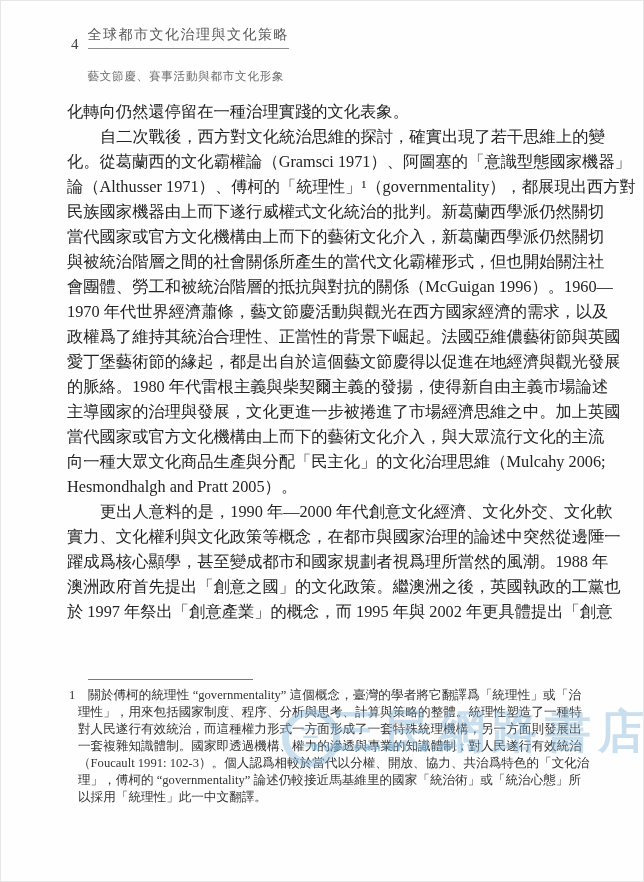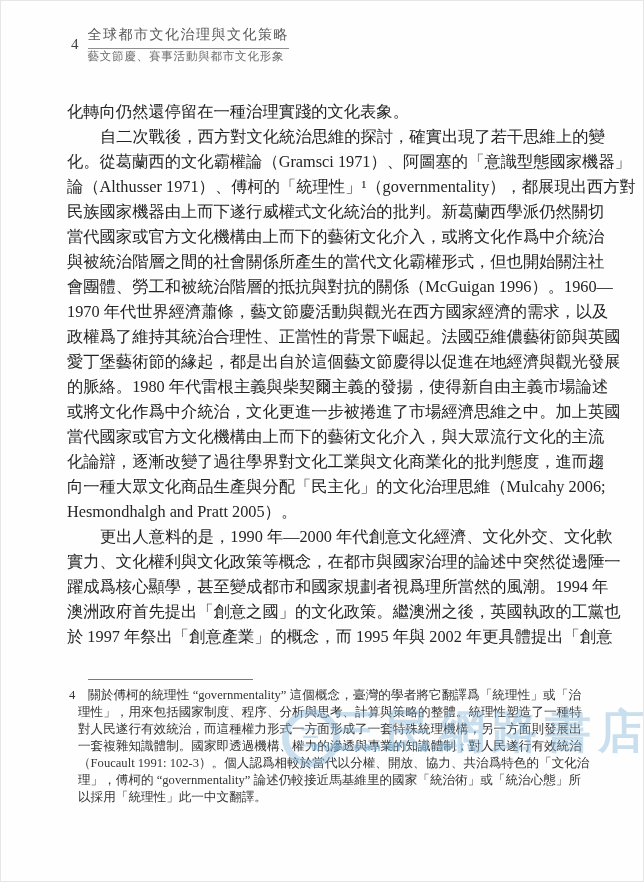--- a/index.html
+++ b/index.html
@@ -15,21 +15,21 @@
   }
 
   
   .header { position: absolute; top: 24px; left: 70px; display: flex; align-items: flex-start; }
   .page-num { font-size: 15px; color: #3f3f3f; margin-top: 11px; }
   .header-titles { margin-left: 9px; }
   .header-title {
     font-size: 14px; color: #5a5a5a; letter-spacing: 1.5px;
     padding-bottom: 4px; border-bottom: 1px solid #8f8f8f; display: inline-block;
   }
-  .header-subtitle { font-size: 11.5px; color: #6b6b6b; letter-spacing: 0.8px; margin-top: 0; }
+  .header-subtitle { font-size: 11.5px; color: #6b6b6b; letter-spacing: 0.8px; margin-top: 20px; }
 
   
   .text-block { position: absolute; left: 66px; top: 98px; width: 514px; }
   .bline {
     height: 25px; line-height: 25px; font-size: 16.3px; color: #242424;
     text-align: justify; text-align-last: justify; white-space: nowrap;
   }
   .bline.short { text-align-last: left; }
   .bline.indent { text-indent: 33px; }
 
@@ -73,42 +73,41 @@
       <div class="header-subtitle">藝文節慶、賽事活動與都市文化形象</div>
     </div>
   </div>
 
   <div class="text-block">
     <div class="bline short">化轉向仍然還停留在一種治理實踐的文化表象。</div>
     <div class="bline indent">自二次戰後，西方對文化統治思維的探討，確實出現了若干思維上的變</div>
     <div class="bline">化。從葛蘭西的文化霸權論（Gramsci 1971）、阿圖塞的「意識型態國家機器」</div>
     <div class="bline">論（Althusser 1971）、傅柯的「統理性」¹（governmentality），都展現出西方對</div>
     <div class="bline">民族國家機器由上而下遂行威權式文化統治的批判。新葛蘭西學派仍然關切</div>
-    <div class="bline">當代國家或官方文化機構由上而下的藝術文化介入，或將文化作爲中介統治</div>
+    <div class="bline">當代國家或官方文化機構由上而下的藝術文化介入，新葛蘭西學派仍然關切</div>
     <div class="bline">與被統治階層之間的社會關係所產生的當代文化霸權形式，但也開始關注社</div>
     <div class="bline">會團體、勞工和被統治階層的抵抗與對抗的關係（McGuigan 1996）。1960—</div>
     <div class="bline">1970 年代世界經濟蕭條，藝文節慶活動與觀光在西方國家經濟的需求，以及</div>
     <div class="bline">政權爲了維持其統治合理性、正當性的背景下崛起。法國亞維儂藝術節與英國</div>
     <div class="bline">愛丁堡藝術節的緣起，都是出自於這個藝文節慶得以促進在地經濟與觀光發展</div>
     <div class="bline">的脈絡。1980 年代雷根主義與柴契爾主義的發揚，使得新自由主義市場論述</div>
-    <div class="bline">或將文化作爲中介統治，文化更進一步被捲進了市場經濟思維之中。加上英國</div>
+    <div class="bline">主導國家的治理與發展，文化更進一步被捲進了市場經濟思維之中。加上英國</div>
     <div class="bline">當代國家或官方文化機構由上而下的藝術文化介入，與大眾流行文化的主流</div>
-    <div class="bline">化論辯，逐漸改變了過往學界對文化工業與文化商業化的批判態度，進而趨</div>
     <div class="bline">向一種大眾文化商品生產與分配「民主化」的文化治理思維（Mulcahy 2006;</div>
     <div class="bline short">Hesmondhalgh and Pratt 2005）。</div>
     <div class="bline indent">更出人意料的是，1990 年—2000 年代創意文化經濟、文化外交、文化軟</div>
     <div class="bline">實力、文化權利與文化政策等概念，在都市與國家治理的論述中突然從邊陲一</div>
-    <div class="bline">躍成爲核心顯學，甚至變成都市和國家規劃者視爲理所當然的風潮。1994 年</div>
+    <div class="bline">躍成爲核心顯學，甚至變成都市和國家規劃者視爲理所當然的風潮。1988 年</div>
     <div class="bline">澳洲政府首先提出「創意之國」的文化政策。繼澳洲之後，英國執政的工黨也</div>
     <div class="bline">於 1997 年祭出「創意產業」的概念，而 1995 年與 2002 年更具體提出「創意</div>
   </div>
 
   <div class="fn-rule"></div>
   <div class="fn-block">
-    <div class="fline">4　關於傅柯的統理性 “governmentality” 這個概念，臺灣的學者將它翻譯爲「統理性」或「治</div>
+    <div class="fline">1　關於傅柯的統理性 “governmentality” 這個概念，臺灣的學者將它翻譯爲「統理性」或「治</div>
     <div class="fline fn-cont">理性」，用來包括國家制度、程序、分析與思考、計算與策略的整體。統理性塑造了一種特</div>
     <div class="fline fn-cont">對人民遂行有效統治，而這種權力形式一方面形成了一套特殊統理機構，另一方面則發展出</div>
     <div class="fline fn-cont">一套複雜知識體制。國家即透過機構、權力的滲透與專業的知識體制，對人民遂行有效統治</div>
     <div class="fline fn-cont">（Foucault 1991: 102-3）。個人認爲相較於當代以分權、開放、協力、共治爲特色的「文化治</div>
     <div class="fline fn-cont">理」，傅柯的 “governmentality” 論述仍較接近馬基維里的國家「統治術」或「統治心態」所</div>
     <div class="fline fn-cont short">以採用「統理性」此一中文翻譯。</div>
   </div>
 
   <div class="wm wm-ring">
     <span>三</span>

